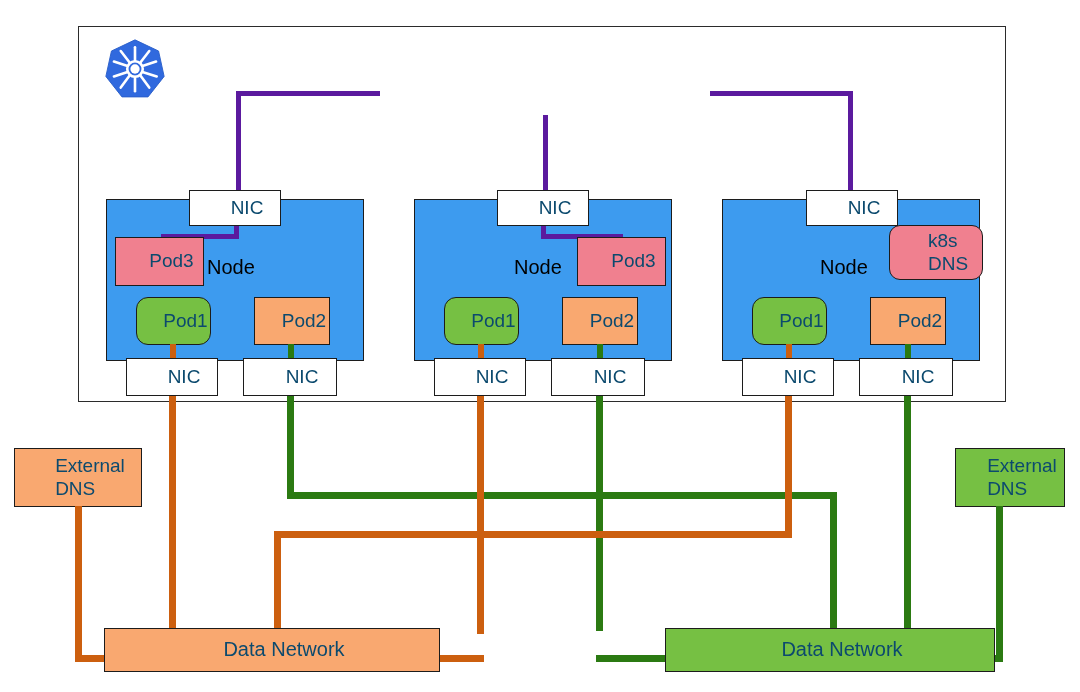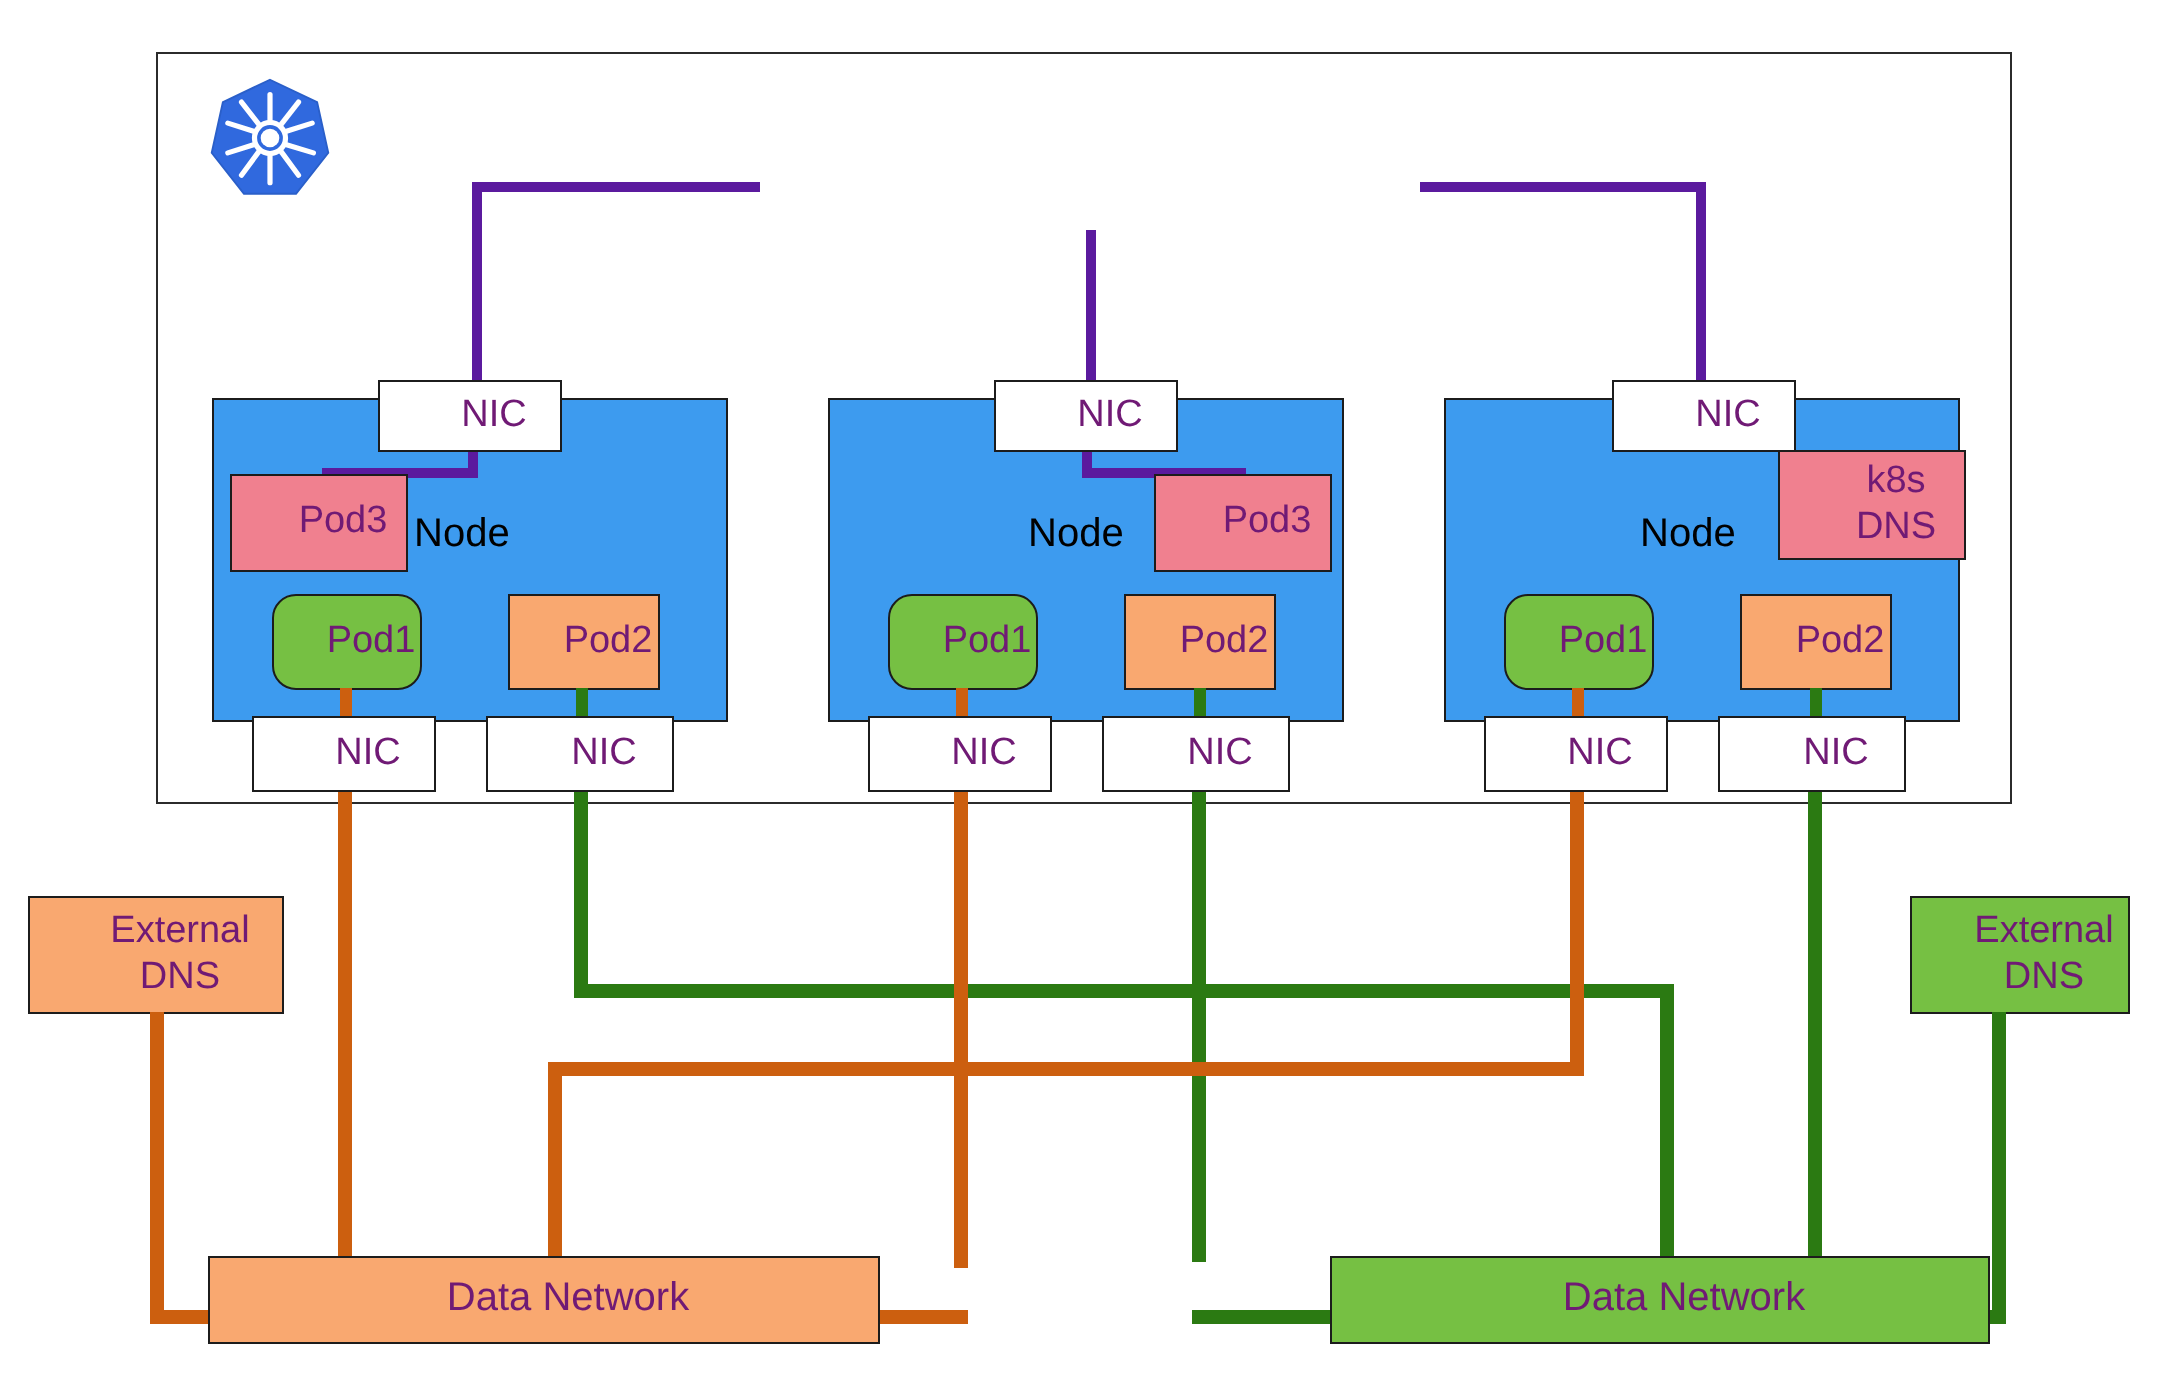--- a/index.html
+++ b/index.html
@@ -21,31 +21,30 @@
     border:1.6px solid #2b2b2b;
     background:transparent;
   }
 
   
   .box{
     border:1.6px solid #1c1c1c;
     display:flex;
     align-items:center;
     justify-content:center;
-    text-align:center;
-    color:#701a75;
+    color:#0c4a6e;
     line-height:1.18;
     font-size:19px;
     white-space:pre-line;
     padding-left:24px;
   }
   .box.node-box{background:#3d9bef;border:1.6px solid #1c1c1c;}
   .box.nic{background:#ffffff;font-size:19px;}
   .box.pod3{background:#f0808f;}
-  .box.k8sdns{background:#f0808f;font-size:19px;}
+  .box.k8sdns{background:#f0808f;font-size:19px;border-radius:11px;}
   .box.pod1{background:#76c043;border-radius:12px;}
   .box.pod2{background:#f9a870;}
   .box.data-net-orange{background:#f9a870;font-size:20px;}
   .box.data-net-green{background:#76c043;font-size:20px;}
   .box.ext-dns-orange{background:#f9a870;font-size:19px;}
   .box.ext-dns-green{background:#76c043;font-size:19px;}
 
   .node-label{
     position:absolute;
     font-size:20px;

